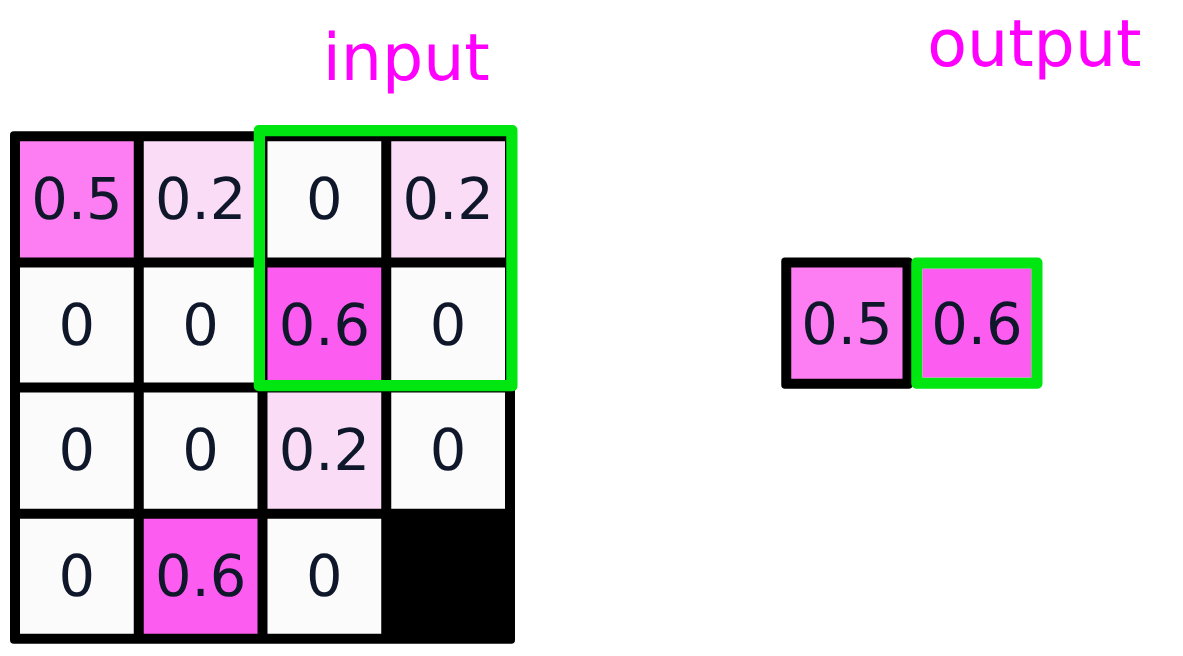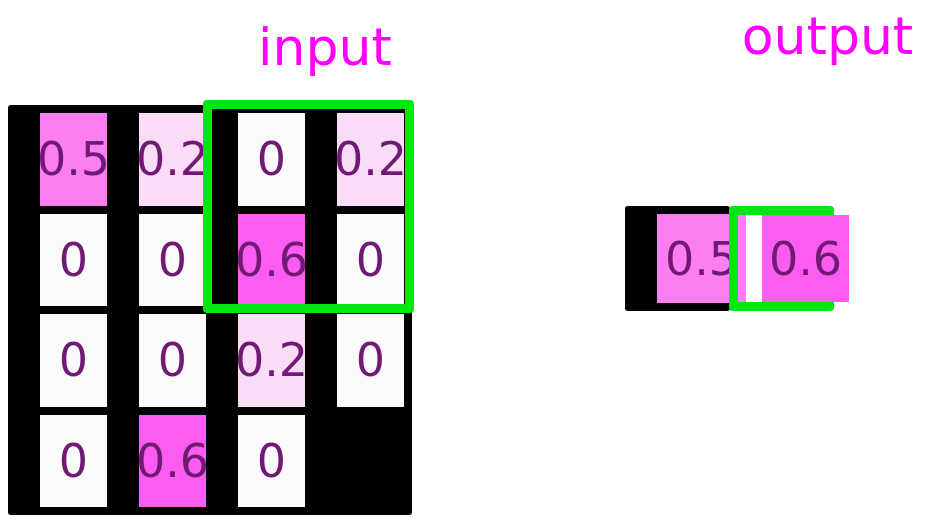--- a/index.html
+++ b/index.html
@@ -46,25 +46,24 @@
     gap: 8px;
     padding: 8px;
     box-sizing: border-box;
   }
   .cell {
     position: relative;
     display: flex;
     align-items: center;
     justify-content: center;
     font-size: 46px;
-    color: #701a75;
+    color: #0f172a;
     line-height: 1;
     font-family: "DejaVu Sans", sans-serif;
     overflow: hidden;
-    margin-left: 24px;
   }
 
   
   #pool-window {
     position: absolute;
     left: 203px;
     top: 100px;
     width: 211px;
     height: 213px;
     border: 9px solid #00e610;

